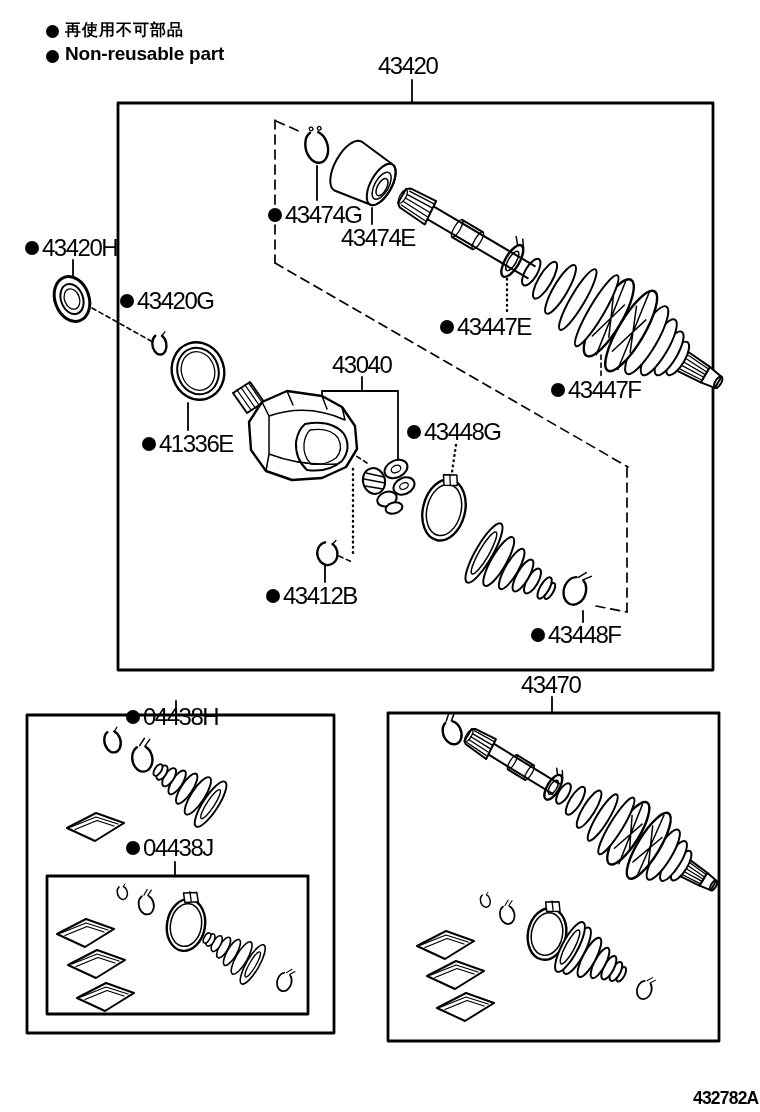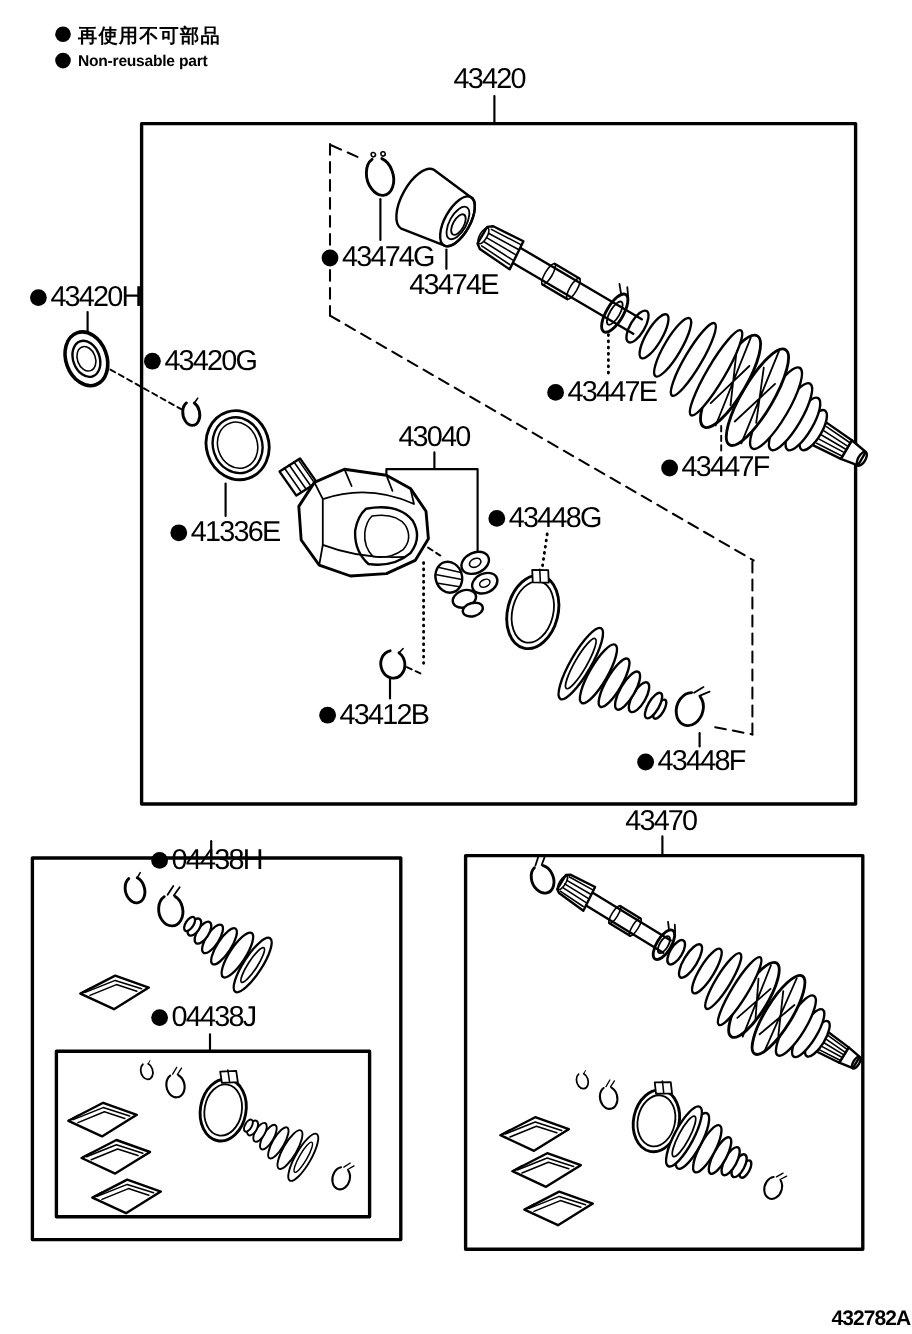--- a/index.html
+++ b/index.html
@@ -15,24 +15,24 @@
   .t{stroke-width:1.3}
   .ld{stroke-width:1.8}
   .wf{fill:#fff}
   .dash{stroke-dasharray:9 6;stroke-width:1.7}
   .dsh2{stroke-dasharray:4.5 3.5;stroke-width:1.6}
   .dot{stroke-dasharray:0.6 4.6;stroke-width:2.4;stroke-linecap:round}
   
   .part-label{position:absolute;display:flex;align-items:center;gap:3px;
     font-weight:400;font-size:24px;letter-spacing:-1.5px;line-height:1;white-space:nowrap}
   .bullet{width:14px;height:14px;border-radius:50%;background:#000;flex:none}
-  .legend-row{position:absolute;display:flex;align-items:flex-start;gap:6px;font-weight:700;line-height:1}
+  .legend-row{position:absolute;display:flex;align-items:flex-end;gap:6px;font-weight:700;line-height:1}
   .legend-row .bullet{width:13px;height:13px}
   .jp{font-size:16px;letter-spacing:1px;font-family:"DejaVu Sans",sans-serif}
-  .en{font-size:13px;letter-spacing:-0.2px}
+  .en{font-size:19px;letter-spacing:-0.2px}
   .code{position:absolute;font-weight:700;font-size:17.5px;letter-spacing:-0.8px}
 </style>
 </head>
 <body>
 
 <div class="stage">
 
 <svg width="760" height="1112" viewBox="0 0 760 1112">
   <defs>
     <g id="packet">
@@ -319,21 +319,21 @@
   <span>43474E</span>
 </div>
 <div class="part-label" style="left:25px;top:236px">
   <span class="bullet"></span>
   <span>43420H</span>
 </div>
 <div class="part-label" style="left:120px;top:289px">
   <span class="bullet"></span>
   <span>43420G</span>
 </div>
-<div class="part-label" style="left:456px;top:315px">
+<div class="part-label" style="left:440px;top:315px">
   <span class="bullet"></span>
   <span>43447E</span>
 </div>
 <div class="part-label" style="left:332px;top:353px">
   <span>43040</span>
 </div>
 <div class="part-label" style="left:551px;top:378px">
   <span class="bullet"></span>
   <span>43447F</span>
 </div>

